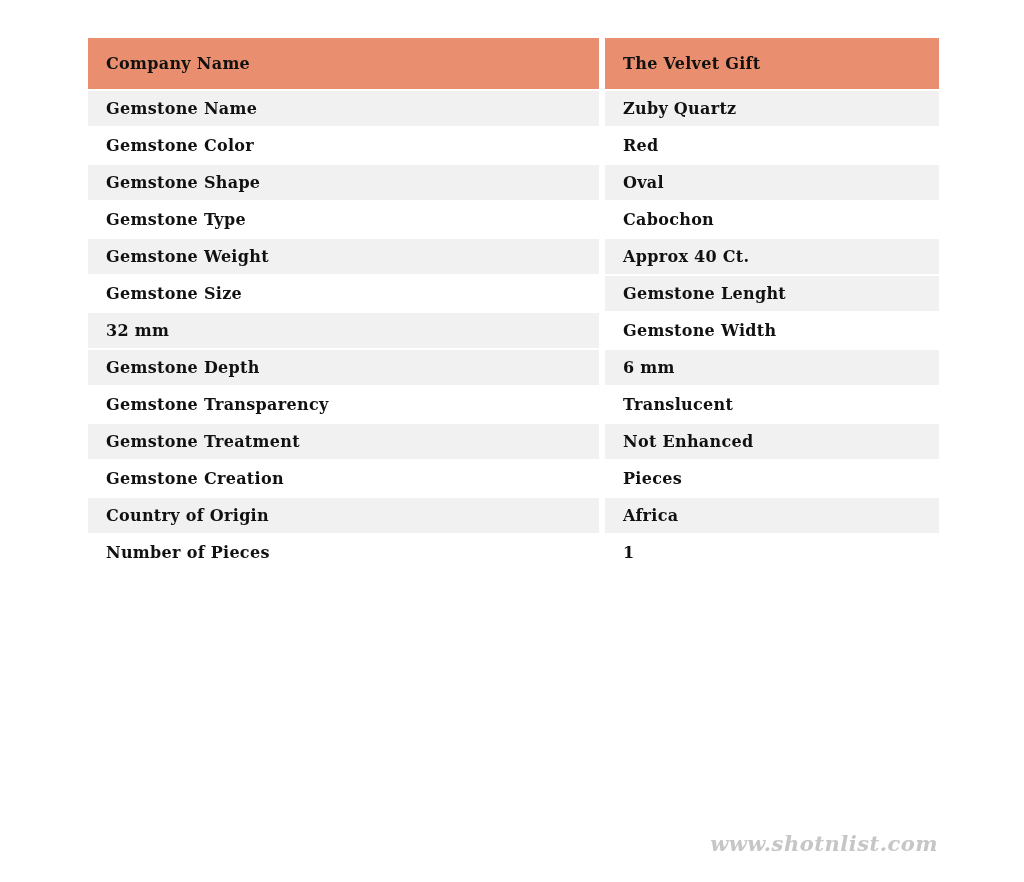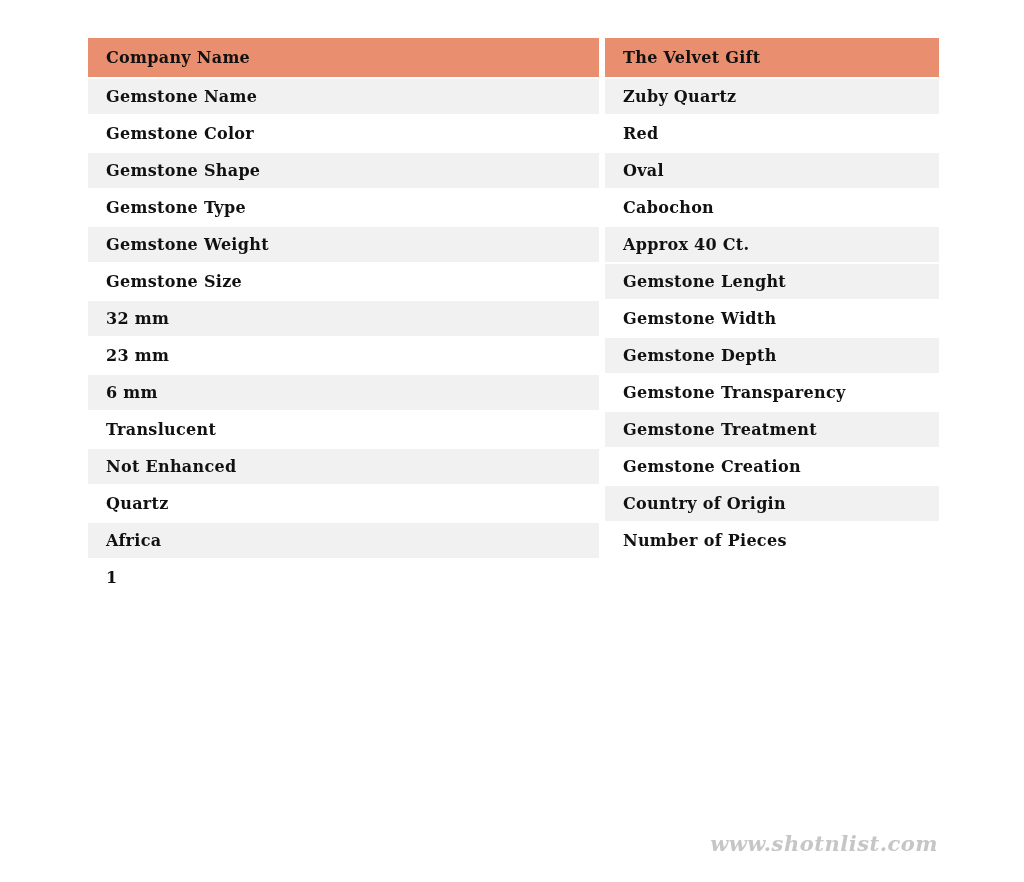--- a/index.html
+++ b/index.html
@@ -33,21 +33,21 @@
     height:35px;
     padding-left:18px;
     padding-right:10px;
     font-size:16px;
     font-weight:bold;
     letter-spacing:0.3px;
     color:var(--text);
     white-space:nowrap;
   }
   .cell.header{
-    height:39px;
+    height:51px;
     background:var(--header-bg);
   }
   .cell.stripe{
     background:var(--stripe-bg);
   }
   .cell.plain{
     background:#ffffff;
   }
   .watermark{
     position:absolute;
@@ -81,33 +81,32 @@
 
   <div class="cell stripe">Gemstone Weight</div>
   <div class="cell stripe">Approx 40 Ct.</div>
 
   <div class="cell plain">Gemstone Size</div>
 
   <div class="cell stripe">Gemstone Lenght</div>
   <div class="cell stripe">32 mm</div>
 
   <div class="cell plain">Gemstone Width</div>
-  <div class="cell plain">23 mm</div>
 
   <div class="cell stripe">Gemstone Depth</div>
   <div class="cell stripe">6 mm</div>
 
   <div class="cell plain">Gemstone Transparency</div>
   <div class="cell plain">Translucent</div>
 
   <div class="cell stripe">Gemstone Treatment</div>
   <div class="cell stripe">Not Enhanced</div>
 
   <div class="cell plain">Gemstone Creation</div>
-  <div class="cell plain">Quartz</div>
+  <div class="cell plain">Pieces</div>
 
   <div class="cell stripe">Country of Origin</div>
   <div class="cell stripe">Africa</div>
 
   <div class="cell plain">Number of Pieces</div>
   <div class="cell plain">1</div>
 </div>
 
 <div class="watermark">www.shotnlist.com</div>
 

